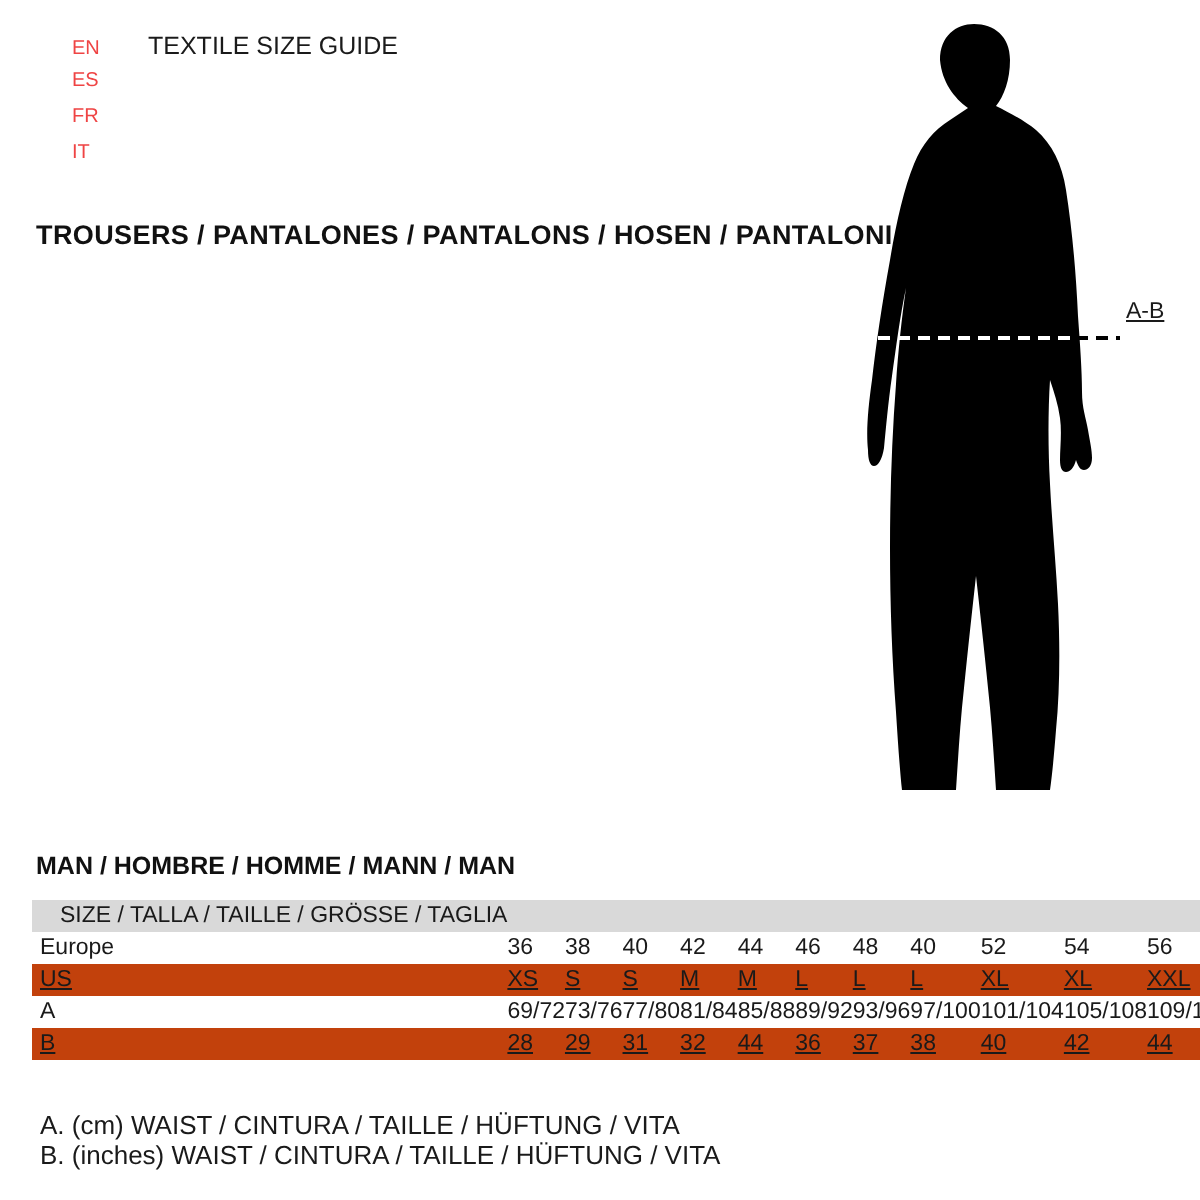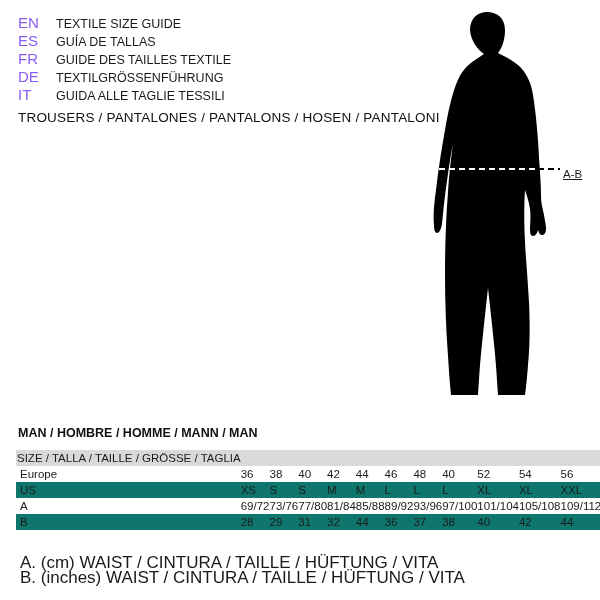--- a/index.html
+++ b/index.html
@@ -30,56 +30,57 @@
     width: 380px;
   }
   .lang-row {
     display: flex;
     align-items: baseline;
     height: 18px;
     line-height: 18px;
   }
   .lang-code {
     width: 38px;
-    font-size: 15px;
-    color: #8b5cf6;
+    font-size: 10px;
+    color: #ef4444;
+    margin-left: 18px;
   }
   .lang-text {
     font-size: 12.5px;
     color: #1a1a1a;
     white-space: nowrap;
     text-align: right;
   }
 
   .section-title {
     position: absolute;
     left: 18px;
     top: 110px;
     font-size: 13.5px;
-    font-weight: normal;
+    font-weight: bold;
     letter-spacing: 0.2px;
     color: #111;
     white-space: nowrap;
   }
 
   
   .figure-wrap {
     position: absolute;
     left: 400px;
     top: 10px;
     width: 200px;
     height: 400px;
   }
   .figure-svg {
     display: block;
   }
   .ab-label {
     position: absolute;
     left: 163px;
-    top: 158px;
+    top: 140px;
     font-size: 11.5px;
     color: #1a1a1a;
     text-decoration: underline;
   }
 
   
   .table-title {
     position: absolute;
     left: 18px;
     top: 426px;
@@ -101,70 +102,64 @@
     text-align: left;
     padding: 2px 0 2px 0;
     font-weight: normal;
     color: #1a1a1a;
     white-space: nowrap;
   }
   table.size-table thead th {
     background: #d9d9d9;
   }
   table.size-table thead th:first-child {
-    padding-left: 1px;
+    padding-left: 14px;
   }
   table.size-table tbody td:first-child {
     padding-left: 4px;
     margin-top: 12px;
   }
   table.size-table tbody tr.alt td {
-    background: #0f766e;
+    background: #c2410c;
+    text-decoration: underline;
   }
   .col-label { width: 88px; }
   .col-val { width: 53px; }
 
   
   .footnotes {
     position: absolute;
     left: 20px;
     top: 555px;
-    font-size: 17px;
+    font-size: 13px;
     line-height: 15px;
   }
   .footnote {
     white-space: nowrap;
     color: #1a1a1a;
   }
 </style>
 </head>
 <body>
 
 <div class="page">
 
   <div class="lang-block">
     <div class="lang-row">
       <span class="lang-code">EN</span>
       <span class="lang-text">TEXTILE SIZE GUIDE</span>
     </div>
     <div class="lang-row">
       <span class="lang-code">ES</span>
-      <span class="lang-text">GUÍA DE TALLAS</span>
     </div>
     <div class="lang-row">
       <span class="lang-code">FR</span>
-      <span class="lang-text">GUIDE DES TAILLES TEXTILE</span>
-    </div>
-    <div class="lang-row">
-      <span class="lang-code">DE</span>
-      <span class="lang-text">TEXTILGRÖSSENFÜHRUNG</span>
     </div>
     <div class="lang-row">
       <span class="lang-code">IT</span>
-      <span class="lang-text">GUIDA ALLE TAGLIE TESSILI</span>
     </div>
   </div>
 
   <div class="section-title">TROUSERS / PANTALONES / PANTALONS / HOSEN / PANTALONI</div>
 
   <div class="figure-wrap">
     <svg class="figure-svg" width="200" height="400" viewBox="0 0 200 400" xmlns="http://www.w3.org/2000/svg">
       <path fill="#000000" d="
         M 70,20
         C 70,8 78,2 87,2

